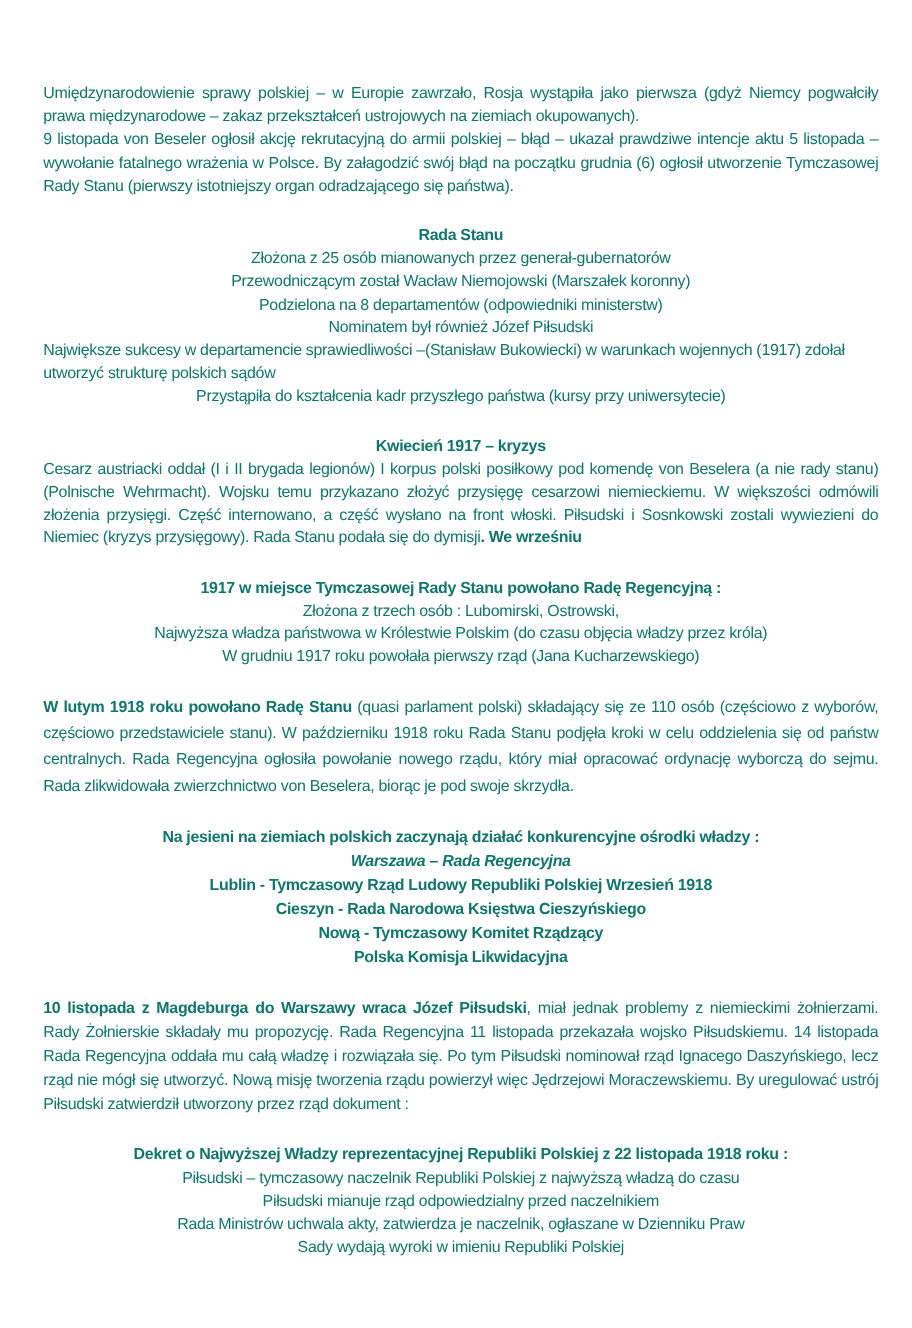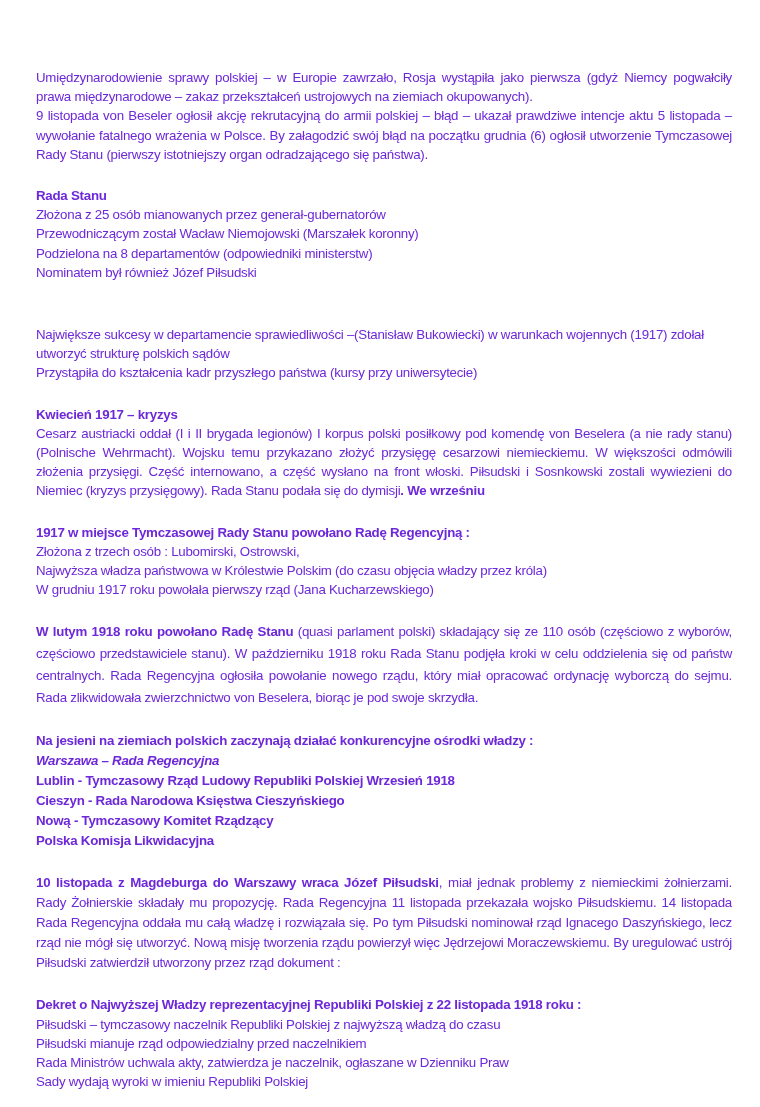--- a/index.html
+++ b/index.html
@@ -5,48 +5,48 @@
     html, body { margin: 0; padding: 0; background: #ffffff; }
     body { width: 760px; height: 1107px; overflow: hidden; position: relative; }
     .page {
       position: absolute;
       left: 36px;
       top: 68px;
       width: 696px;
       font-family: "Liberation Sans", sans-serif;
       font-size: 13.3px;
       line-height: 19.2px;
-      color: #6d28d9;
+      color: #0f766e;
       letter-spacing: -0.25px;
     }
     .para { margin: 0; }
     .justify { text-align: justify; }
     .gap { height: 19px; }
     .gap-big { height: 22px; }
     .b { font-weight: bold; }
-    .line { display: block; white-space: nowrap; }
+    .line { display: block; white-space: nowrap; text-align: center; }
     .wide { line-height: 22px; }
   </style>
 </head>
 <body>
 
 <div class="page">
 
   <p class="para justify">Umiędzynarodowienie sprawy polskiej – w Europie zawrzało, Rosja wystąpiła jako pierwsza (gdyż Niemcy pogwałciły prawa międzynarodowe – zakaz przekształceń ustrojowych na ziemiach okupowanych).</p>
   <p class="para justify">9 listopada von Beseler ogłosił akcję rekrutacyjną do armii polskiej – błąd – ukazał prawdziwe intencje aktu 5 listopada – wywołanie fatalnego wrażenia w Polsce. By załagodzić swój błąd na początku grudnia (6) ogłosił utworzenie Tymczasowej Rady Stanu (pierwszy istotniejszy organ odradzającego się państwa).</p>
 
   <div class="gap-big"></div>
 
   <section>
     <div class="line b">Rada Stanu</div>
     <div class="line">Złożona z 25 osób mianowanych przez generał-gubernatorów</div>
     <div class="line">Przewodniczącym został Wacław Niemojowski (Marszałek koronny)</div>
     <div class="line">Podzielona na 8 departamentów (odpowiedniki ministerstw)</div>
     <div class="line">Nominatem był również Józef Piłsudski</div>
-    <div class="para" style="padding-right:4px;margin-top:43px;">Największe sukcesy w departamencie sprawiedliwości –(Stanisław Bukowiecki) w warunkach wojennych (1917) zdołał utworzyć strukturę polskich sądów</div>
+    <div class="para" style="padding-right:4px;">Największe sukcesy w departamencie sprawiedliwości –(Stanisław Bukowiecki) w warunkach wojennych (1917) zdołał utworzyć strukturę polskich sądów</div>
     <div class="line">Przystąpiła do kształcenia kadr przyszłego państwa (kursy przy uniwersytecie)</div>
   </section>
 
   <div class="gap" style="height:22px;"></div>
 
   <section>
     <div class="line b">Kwiecień 1917 – kryzys</div>
     <p class="para justify"><span>Cesarz austriacki oddał (I i II brygada legionów) I korpus polski posiłkowy pod komendę von Beselera (a nie rady stanu) (Polnische Wehrmacht). Wojsku temu przykazano złożyć przysięgę cesarzowi niemieckiemu. W większości odmówili złożenia przysięgi. Część internowano, a część wysłano na front włoski. Piłsudski i Sosnkowski zostali wywiezieni do Niemiec (kryzys przysięgowy). Rada Stanu podała się do dymisji</span><span class="b">. We wrześniu</span></p>
   </section>
 

